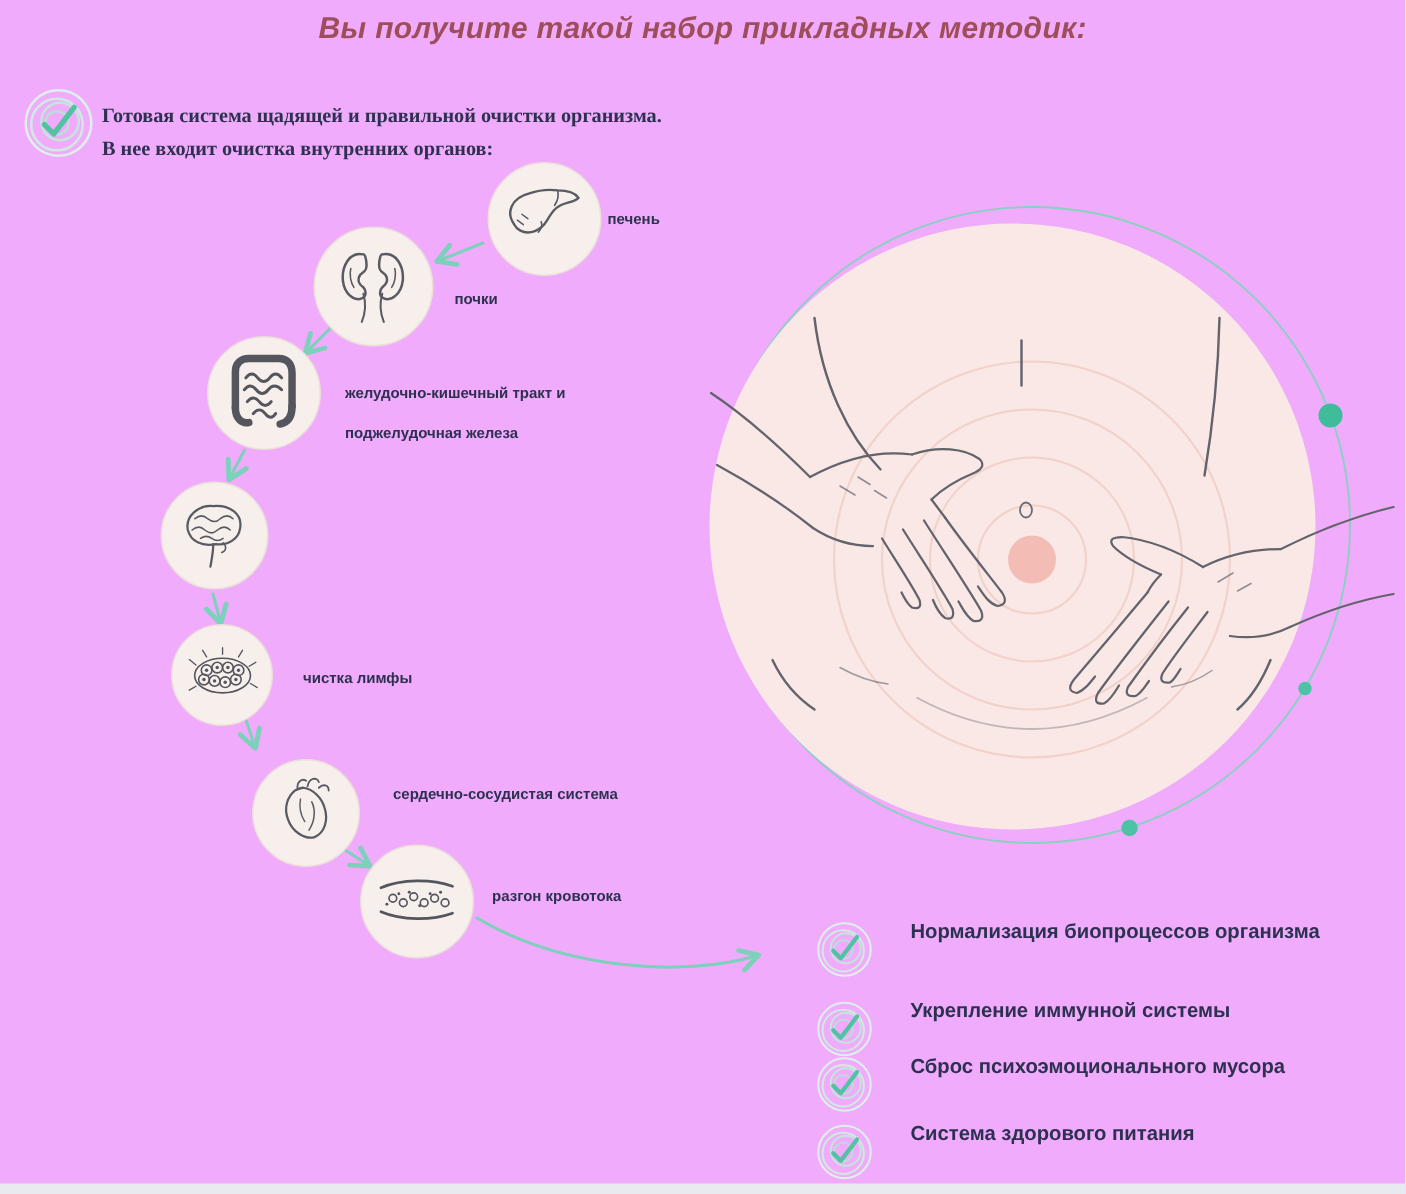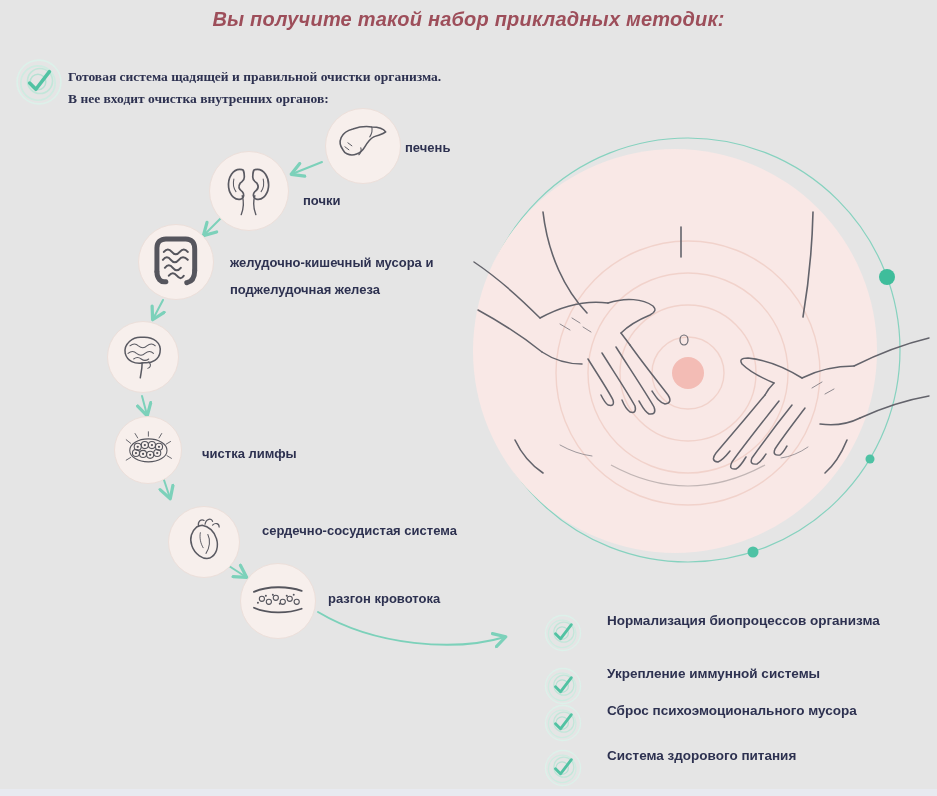--- a/index.html
+++ b/index.html
@@ -1,34 +1,34 @@
 <!DOCTYPE html>
 <html><head>
 <meta charset="utf-8">
 <style>
   html,body{margin:0;padding:0;background:#fdfdfe;}
-  .page{position:relative;width:937px;height:796px;background:#e5e5e5;overflow:hidden;
+  .page{position:relative;width:937px;height:796px;background:#f0abfc;overflow:hidden;
         font-family:"Liberation Sans",sans-serif;}
   .title{position:absolute;top:8px;left:0;width:100%;text-align:center;
          font-size:20px;font-weight:bold;font-style:italic;color:#9d4e5a;letter-spacing:.2px;}
   .intro-icon{position:absolute;left:14px;top:57px;width:50px;height:50px;}
   .intro-text{position:absolute;left:68px;top:66px;font-size:13.5px;font-weight:bold;
               color:#2d3150;line-height:22px;font-family:Liberation Serif, serif;}
   .arrow-layer{position:absolute;left:0;top:0;width:937px;height:796px;pointer-events:none;}
   .step-circle{position:absolute;border-radius:50%;background:#f7efec;border:1px solid #ecdfda;
                box-sizing:border-box;display:flex;align-items:center;justify-content:center;}
   .c-liver{left:325px;top:108px;width:76px;height:76px;}
   .c-kidneys{left:209px;top:151px;width:80px;height:80px;}
   .c-intestines{left:138px;top:224px;width:76px;height:76px;}
   .c-brain{left:107px;top:321px;width:72px;height:72px;}
   .c-lymph{left:114px;top:416px;width:68px;height:68px;}
   .c-heart{left:168px;top:506px;width:72px;height:72px;}
   .c-blood{left:240px;top:563px;width:76px;height:76px;}
   .step-circle svg{width:86%;height:86%;}
-  .step-label{position:absolute;font-size:13px;font-weight:600;color:#2d3150;
+  .step-label{position:absolute;font-size:10px;font-weight:600;color:#2d3150;
               transform:translateY(-50%);white-space:nowrap;}
   .l1{left:405px;top:147px;}
   .l2{left:303px;top:200px;}
   .l3{left:230px;top:276px;line-height:27px;}
   .l4{left:197px;top:357px;line-height:23px;}
   .l5{left:202px;top:453px;}
   .l6{left:262px;top:530px;}
   .l7{left:328px;top:598px;}
   .illustration{position:absolute;left:440px;top:112px;width:497px;height:470px;}
   .benefit-row{position:absolute;left:543px;display:flex;align-items:flex-start;gap:24px;height:40px;}
@@ -171,21 +171,21 @@
     </svg>
   </div>
 
   <div class="step-label l1">
     <div>печень</div>
   </div>
   <div class="step-label l2">
     <div>почки</div>
   </div>
   <div class="step-label l3">
-    <div>желудочно-кишечный мусора и</div>
+    <div>желудочно-кишечный тракт и</div>
     <div>поджелудочная железа</div>
   </div>
   <div class="step-label l5">
     <div>чистка лимфы</div>
   </div>
   <div class="step-label l6">
     <div>сердечно-сосудистая система</div>
   </div>
   <div class="step-label l7">
     <div>разгон кровотока</div>

